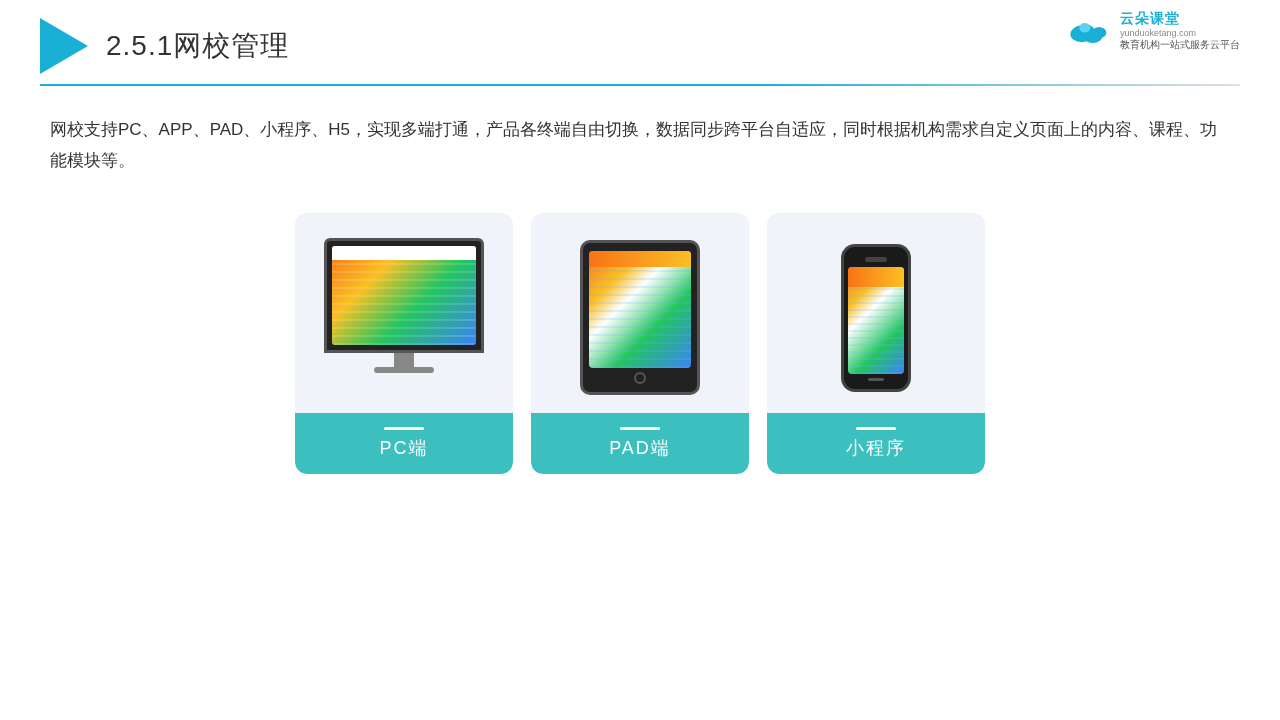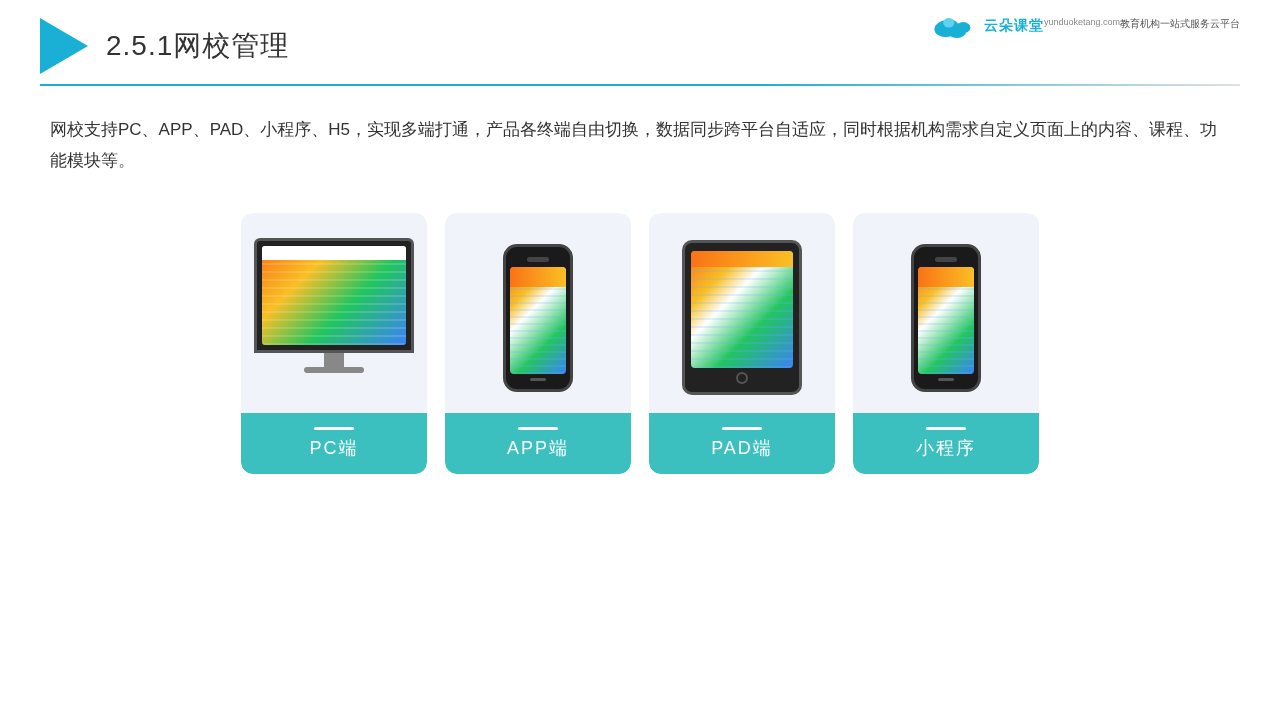--- a/index.html
+++ b/index.html
@@ -47,21 +47,21 @@
       display: flex;
       align-items: center;
       gap: 8px;
     }
     .brand-cloud {
       width: 48px;
       height: 32px;
     }
     .brand-text {
       display: flex;
-      flex-direction: row;
+      flex-direction: column;
       align-items: flex-start;
     }
     .brand-name {
       font-size: 14px;
       color: #1ab0d5;
       font-weight: bold;
       letter-spacing: 1px;
     }
     .brand-url {
       font-size: 9px;
@@ -86,21 +86,21 @@
     .cards-section {
       display: flex;
       gap: 18px;
       padding: 36px 45px 0 45px;
       justify-content: center;
     }
 
     .card {
       background: #f0f4fa;
       border-radius: 12px;
-      width: 186px;
+      width: 218px;
       flex-shrink: 0;
       display: flex;
       flex-direction: column;
       align-items: center;
       overflow: hidden;
     }
 
     .card-image-area {
       width: 100%;
       height: 200px;
@@ -334,61 +334,46 @@
       </div>
     </div>
     <div class="card-label">
       <div class="card-label-inner">
         <div class="label-line"></div>
         <span>PC端</span>
       </div>
     </div>
   </div>
 
+
+  <div class="card">
+    <div class="card-image-area">
+      <div class="tablet-mockup">
+        <div class="tablet-screen"></div>
+        <div class="tablet-home"></div>
+      </div>
+    </div>
+    <div class="card-label">
+      <div class="card-label-inner">
+        <div class="label-line"></div>
+        <span>PAD端</span>
+      </div>
+    </div>
+  </div>
+
   <div class="card">
     <div class="card-image-area">
       <div class="phone-mockup">
         <div class="phone-notch"></div>
         <div class="phone-screen"></div>
         <div class="phone-home"></div>
       </div>
     </div>
     <div class="card-label">
       <div class="card-label-inner">
         <div class="label-line"></div>
-        <span>APP端</span>
+        <span>小程序</span>
       </div>
     </div>
   </div>
 
-  <div class="card">
-    <div class="card-image-area">
-      <div class="tablet-mockup">
-        <div class="tablet-screen"></div>
-        <div class="tablet-home"></div>
-      </div>
-    </div>
-    <div class="card-label">
-      <div class="card-label-inner">
-        <div class="label-line"></div>
-        <span>PAD端</span>
-      </div>
-    </div>
-  </div>
-
-  <div class="card">
-    <div class="card-image-area">
-      <div class="phone-mockup">
-        <div class="phone-notch"></div>
-        <div class="phone-screen"></div>
-        <div class="phone-home"></div>
-      </div>
-    </div>
-    <div class="card-label">
-      <div class="card-label-inner">
-        <div class="label-line"></div>
-        <span>小程序</span>
-      </div>
-    </div>
-  </div>
-
 
 </div>
 
 </body></html>

